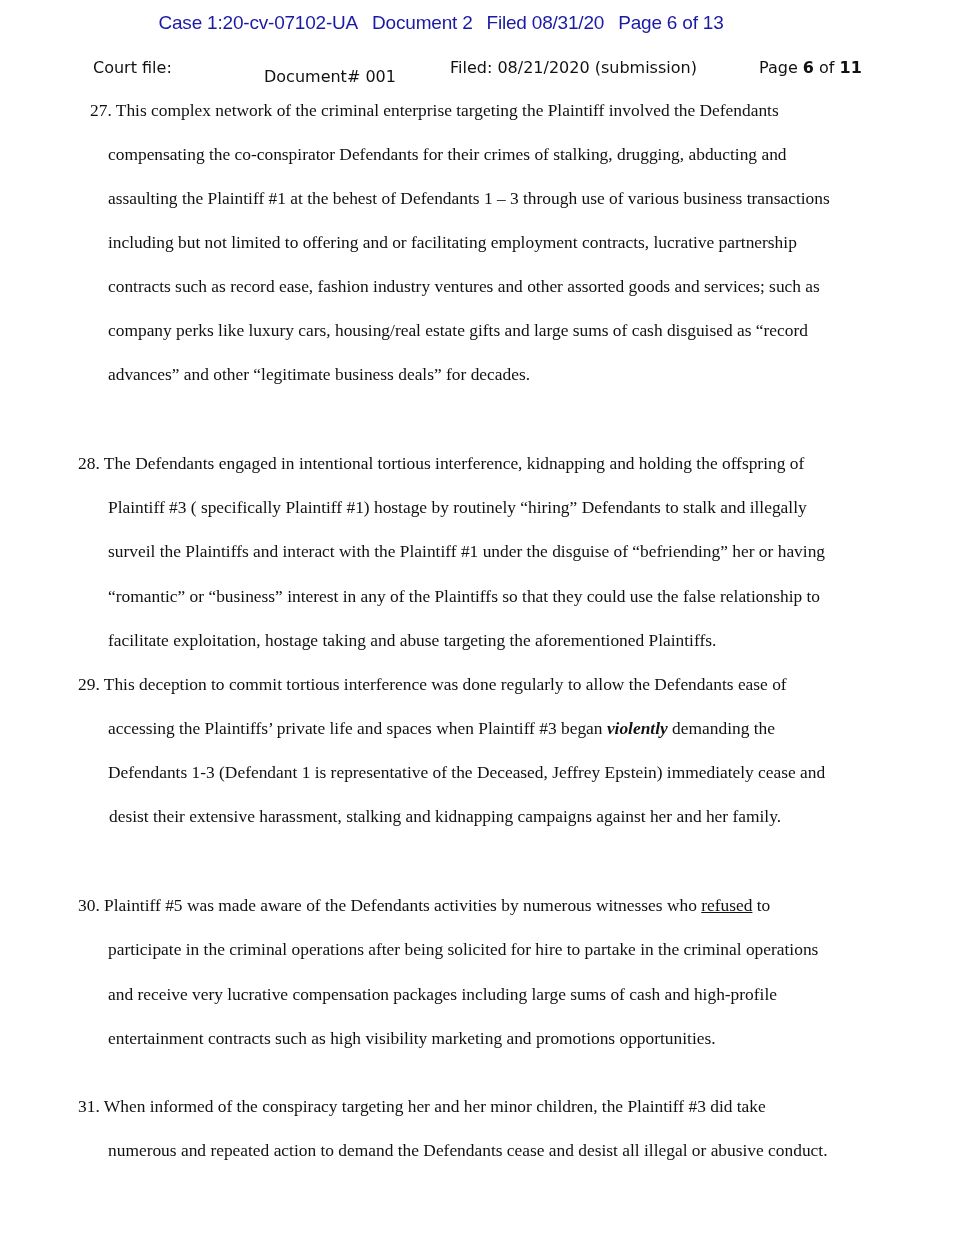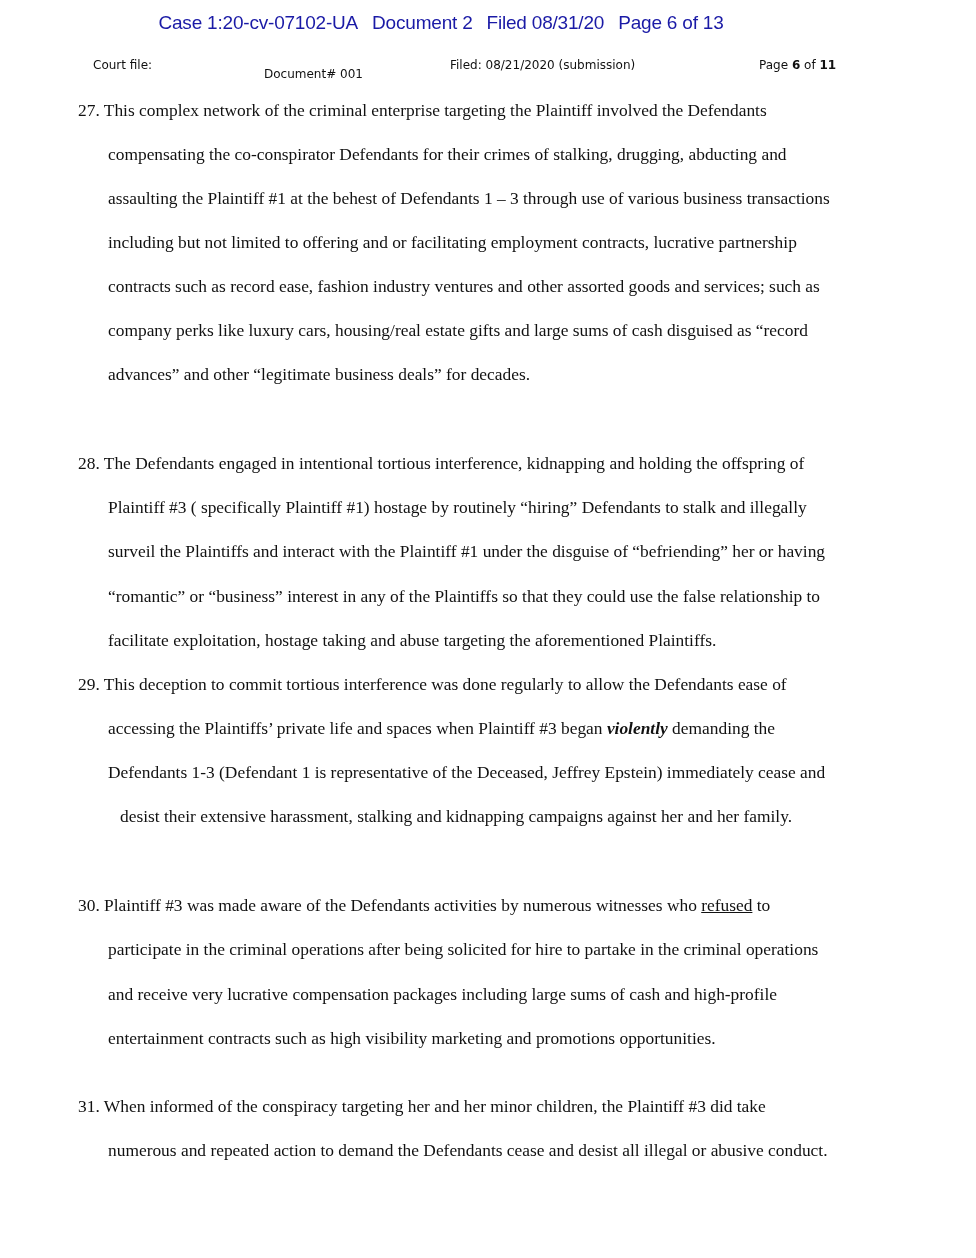--- a/index.html
+++ b/index.html
@@ -6,21 +6,21 @@
   body { width: 976px; height: 1258px; position: relative; overflow: hidden; }
   .page { position: absolute; left: 0; top: 0; width: 976px; height: 1258px; background: #fff; }
   .ecf-header {
     position: absolute; top: 12px; left: 0; width: 882px; text-align: center;
     font-family: "Liberation Sans", sans-serif; font-size: 19px; color: #1a1aa6;
     white-space: pre; letter-spacing: -0.2px;
   }
   .ecf-header span { margin: 0 7px; }
   .file-header {
     position: absolute; top: 58px; left: 0; width: 976px; height: 20px;
-    font-family: "DejaVu Sans", sans-serif; font-size: 12px; color: #111;
+    font-family: "DejaVu Sans", sans-serif; font-size: 16px; color: #111;
   }
   .file-header span { position: absolute; top: 0; white-space: nowrap; }
   .fh-court { left: 93px; }
   .fh-doc { left: 264px; margin-top: 9px; }
   .fh-filed { left: 450px; }
   .fh-page { left: 759px; }
   .fh-page b { font-weight: bold; }
   .body-text {
     position: absolute; left: 0; top: 0; width: 976px;
     font-family: "Liberation Serif", serif; font-size: 17.4px; color: #111;
@@ -39,46 +39,46 @@
   <div class="file-header">
     <span class="fh-court">Court file:</span>
     <span class="fh-doc">Document# 001</span>
     <span class="fh-filed">Filed: 08/21/2020 (submission)</span>
     <span class="fh-page"><span style="position:static">Page </span><b>6</b><span style="position:static"> of </span><b>11</b></span>
   </div>
 
   <div class="body-text">
 
     <div>
-      <div class="line" style="left:78px;top:100px"><span>27.</span> <span>This complex network of the criminal enterprise targeting the Plaintiff involved the Defendants</span></div>
+      <div class="line" style="left:90px;top:100px"><span>27.</span> <span>This complex network of the criminal enterprise targeting the Plaintiff involved the Defendants</span></div>
       <div class="line" style="left:108px;top:144px">compensating the co-conspirator Defendants for their crimes of stalking, drugging, abducting and</div>
       <div class="line" style="left:108px;top:188px">assaulting the  Plaintiff #1 at the behest of Defendants 1 – 3 through use of various business transactions</div>
       <div class="line" style="left:108px;top:232px">including but not limited to offering and or facilitating employment contracts, lucrative partnership</div>
       <div class="line" style="left:108px;top:276px">contracts such as record ease, fashion industry ventures and other assorted goods and services; such as</div>
       <div class="line" style="left:108px;top:320px">company perks like luxury cars, housing/real estate gifts and large sums of cash disguised as “record</div>
       <div class="line" style="left:108px;top:364px">advances” and other “legitimate business deals” for decades.</div>
     </div>
 
     <div>
       <div class="line" style="left:78px;top:453px"><span>28.</span> <span>The Defendants engaged in intentional tortious interference, kidnapping and holding the offspring of</span></div>
       <div class="line" style="left:108px;top:497px">Plaintiff #3 ( specifically Plaintiff #1) hostage by routinely “hiring” Defendants to stalk and illegally</div>
       <div class="line" style="left:108px;top:541px">surveil the Plaintiffs and interact with the Plaintiff #1 under the disguise of “befriending” her or having</div>
       <div class="line" style="left:108px;top:586px">“romantic” or “business” interest in any of the Plaintiffs so that they could use the false relationship to</div>
       <div class="line" style="left:108px;top:630px">facilitate exploitation, hostage taking and abuse targeting the aforementioned Plaintiffs.</div>
     </div>
 
     <div>
       <div class="line" style="left:78px;top:674px"><span>29.</span> <span>This deception to commit tortious interference was done regularly to allow the Defendants ease of</span></div>
       <div class="line" style="left:108px;top:718px"><span>accessing the Plaintiffs’ private life and spaces when Plaintiff #3 began </span><span class="i">violently</span><span> demanding the</span></div>
       <div class="line" style="left:108px;top:762px">Defendants 1-3 (Defendant 1 is representative of the Deceased, Jeffrey Epstein) immediately cease and</div>
-      <div class="line" style="left:120px;top:806px">desist their extensive harassment, stalking and kidnapping campaigns against her and her family.</div>
+      <div class="line" style="left:109px;top:806px">desist their extensive harassment, stalking and kidnapping campaigns against her and her family.</div>
     </div>
 
     <div>
-      <div class="line" style="left:78px;top:895px"><span>30.</span> <span>Plaintiff #3 was made aware of the Defendants activities by numerous witnesses who </span><span class="u">refused</span><span> to</span></div>
+      <div class="line" style="left:78px;top:895px"><span>30.</span> <span>Plaintiff #5 was made aware of the Defendants activities by numerous witnesses who </span><span class="u">refused</span><span> to</span></div>
       <div class="line" style="left:108px;top:939px">participate in the criminal operations after being solicited for hire to partake in the criminal operations</div>
       <div class="line" style="left:108px;top:984px">and receive very lucrative compensation packages including large sums of cash and high-profile</div>
       <div class="line" style="left:108px;top:1028px">entertainment contracts such as high visibility marketing and promotions opportunities.</div>
     </div>
 
     <div>
       <div class="line" style="left:78px;top:1096px"><span>31.</span> <span>When informed of the conspiracy targeting her and her minor children, the Plaintiff #3 did take</span></div>
       <div class="line" style="left:108px;top:1140px">numerous and repeated action to demand the Defendants cease and desist all illegal or abusive conduct.</div>
     </div>
 

